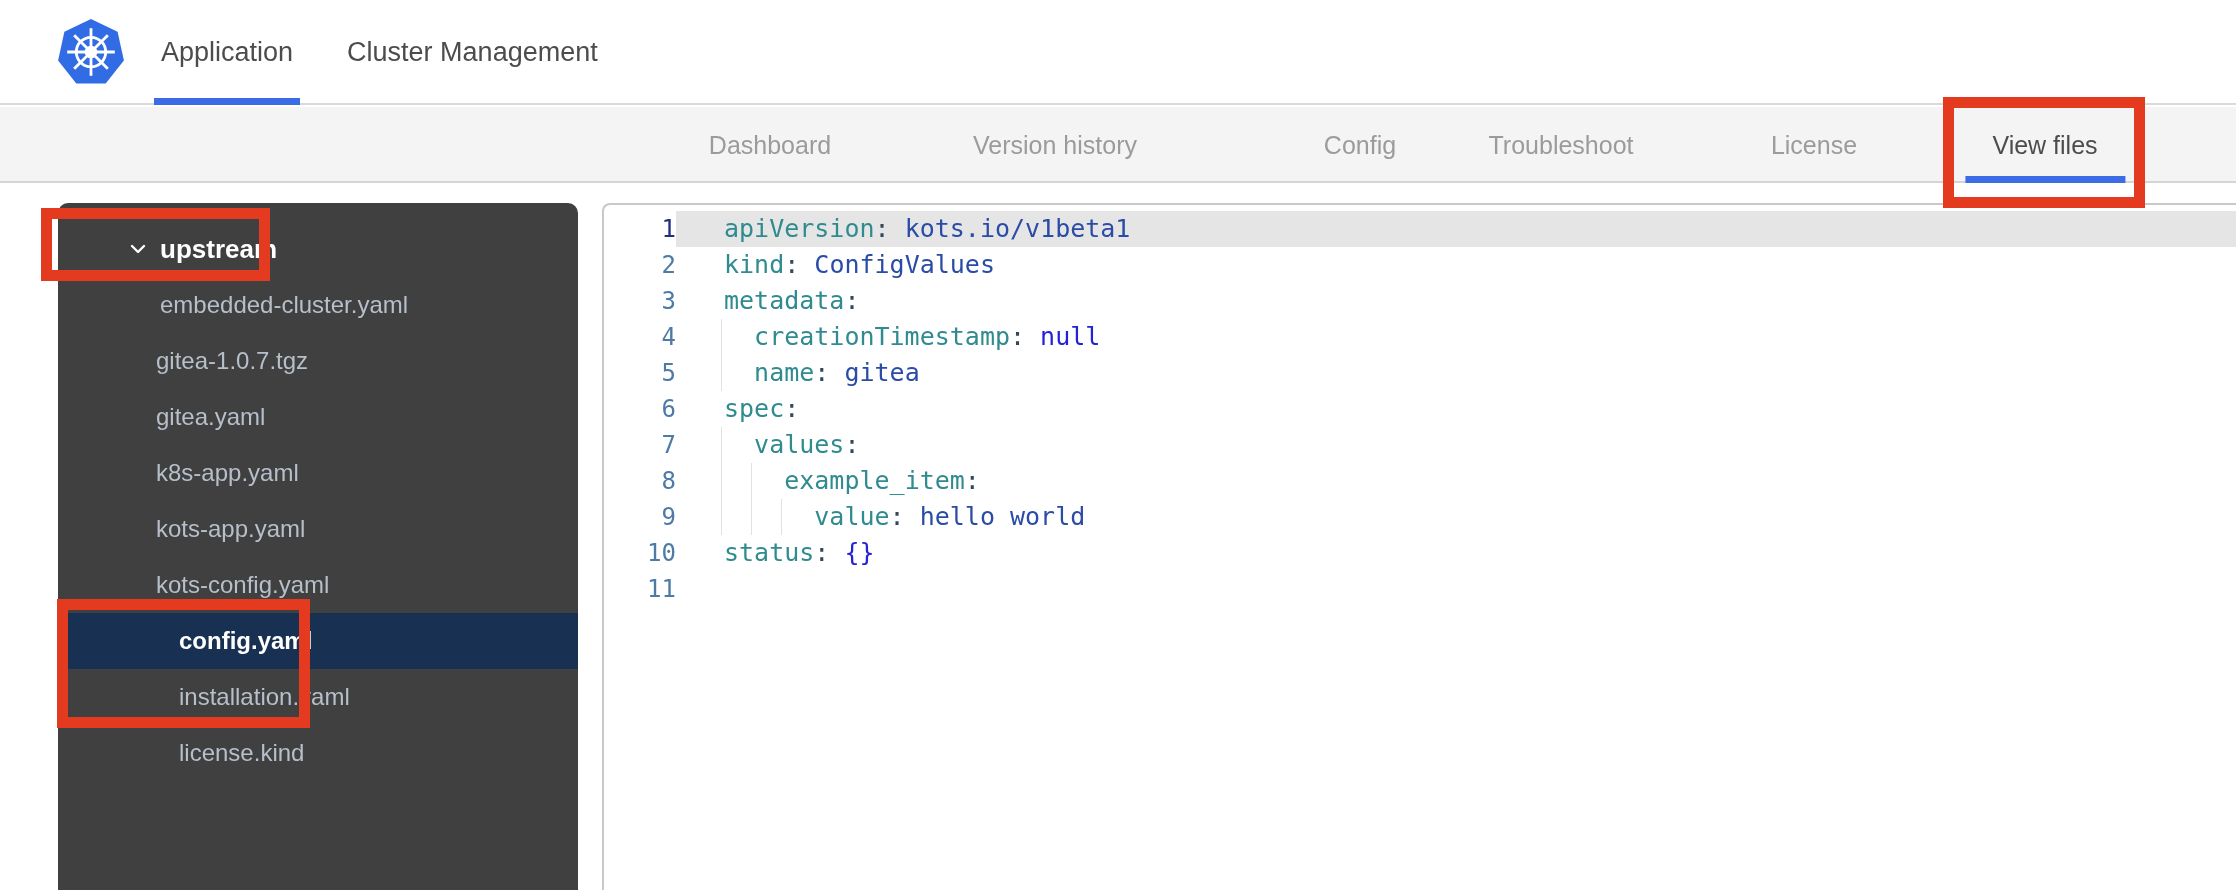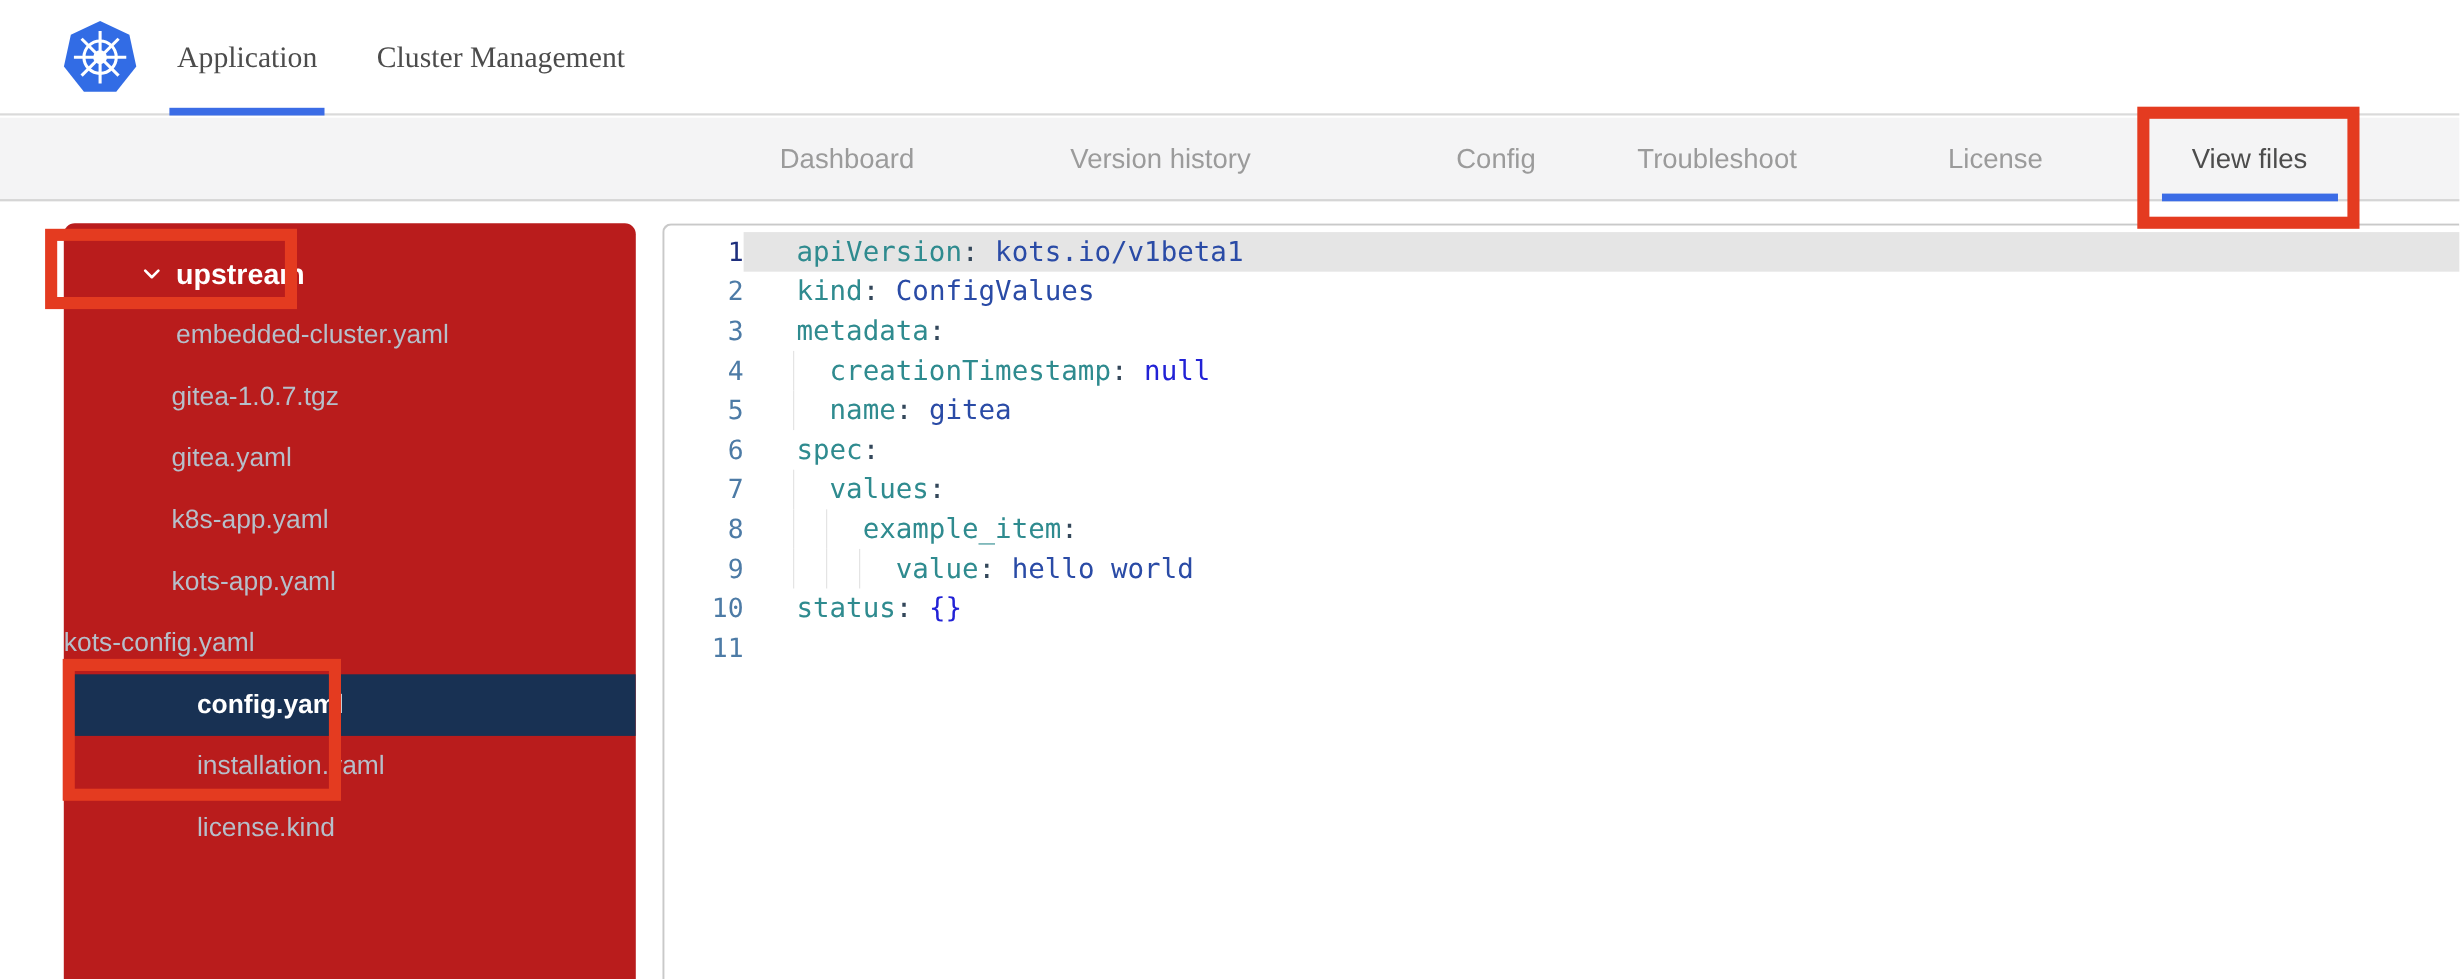--- a/index.html
+++ b/index.html
@@ -6,38 +6,38 @@
   html,body { width:2236px; height:890px; background:#ffffff; overflow:hidden;
               font-family:"Liberation Sans","DejaVu Sans",sans-serif; }
   #page { position:relative; width:2236px; height:890px; background:#fff; }
 
   
   .topbar { position:absolute; left:0; top:0; width:2236px; height:105px;
             background:#ffffff; border-bottom:2px solid #dadada; }
   .logo-wrap { position:absolute; left:56px; top:15px; width:70px; height:74px; }
   .top-tabs { position:absolute; left:134px; top:0; height:105px; display:flex; }
   .top-tab { position:relative; height:105px; display:flex; align-items:center;
-             padding:0 27px; font-size:27px; color:#4c4c4c; cursor:pointer; white-space:nowrap;font-family:Liberation Serif, serif; }
+             padding:0 27px; font-size:27px; color:#4c4c4c; cursor:pointer; white-space:nowrap; }
   .top-tab .active-bar { display:none; }
   .top-tab.active .active-bar { display:block; position:absolute; left:20px; right:20px;
              bottom:0; height:7px; background:#3b6ce6; }
 
   
   .subnav { position:absolute; left:0; top:107px; width:2236px; height:76px;
             background:#f4f4f5; border-bottom:2px solid #d5d5d5; }
   .sub-tab { position:absolute; top:0; height:76px; line-height:76px; transform:translateX(-50%);
              font-size:25px; color:#9b9b9b; cursor:pointer; white-space:nowrap; }
   .sub-tab.active { color:#4c4c4c; }
   .sub-tab .active-bar { display:none; }
   .sub-tab.active .active-bar { display:block; position:absolute; left:50%; bottom:0;
              transform:translateX(-50%); width:160px; height:7px; background:#3b6ce6; }
 
   
   .sidebar { position:absolute; left:58px; top:203px; width:520px; height:687px;
-             background:#b91c1c; border-radius:10px 10px 0 0; padding-top:18px; overflow:hidden; }
+             background:#404040; border-radius:10px 10px 0 0; padding-top:18px; overflow:hidden; }
   .tree-row { position:relative; height:56px; display:flex; align-items:center; cursor:pointer; }
   .tree-row.folder { color:#ffffff; font-weight:bold; font-size:26px; }
   .tree-row.file   { color:#b6bfca; font-weight:normal; font-size:24px; }
   .tree-row.selected { background:#183153; color:#ffffff; font-weight:bold; }
   .chevron { width:20px; height:20px; margin-right:12px; flex:0 0 auto; }
 
   
   .editor { position:absolute; left:602px; top:203px; width:1634px; height:687px;
             background:#ffffff; border-top:2px solid #c9c9c9; border-left:2px solid #c9c9c9;
             border-radius:8px 0 0 0; padding-top:6px;
@@ -113,21 +113,21 @@
       </div>
       <div class="tree-row file" style="padding-left: 98px;">
         <span>gitea.yaml</span>
       </div>
       <div class="tree-row file" style="padding-left: 98px;">
         <span>k8s-app.yaml</span>
       </div>
       <div class="tree-row file" style="padding-left: 98px;">
         <span>kots-app.yaml</span>
       </div>
-      <div class="tree-row file" style="">
+      <div class="tree-row file" style="padding-left: 98px;">
         <span>kots-config.yaml</span>
       </div>
       <div class="tree-row file selected" style="padding-left: 121px;">
         <span>config.yaml</span>
       </div>
       <div class="tree-row file" style="padding-left: 121px;">
         <span>installation.yaml</span>
       </div>
       <div class="tree-row file" style="padding-left: 121px;">
         <span>license.kind</span>

